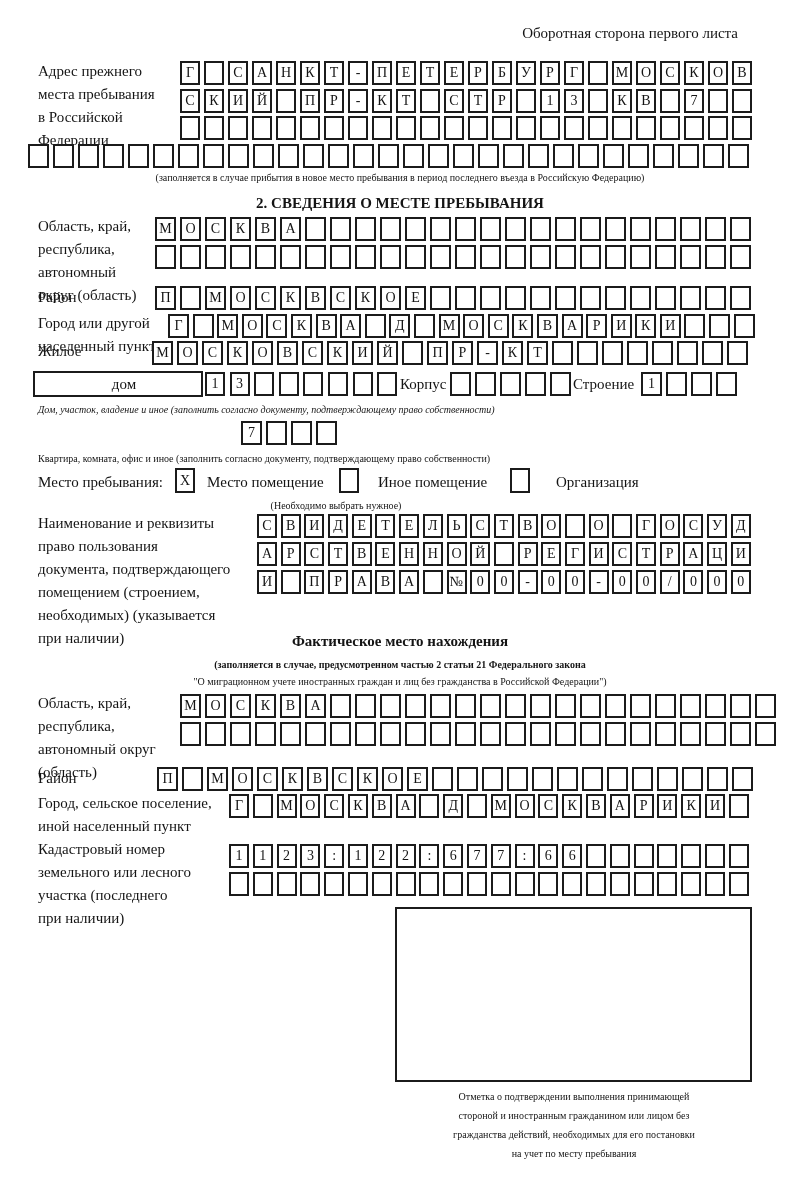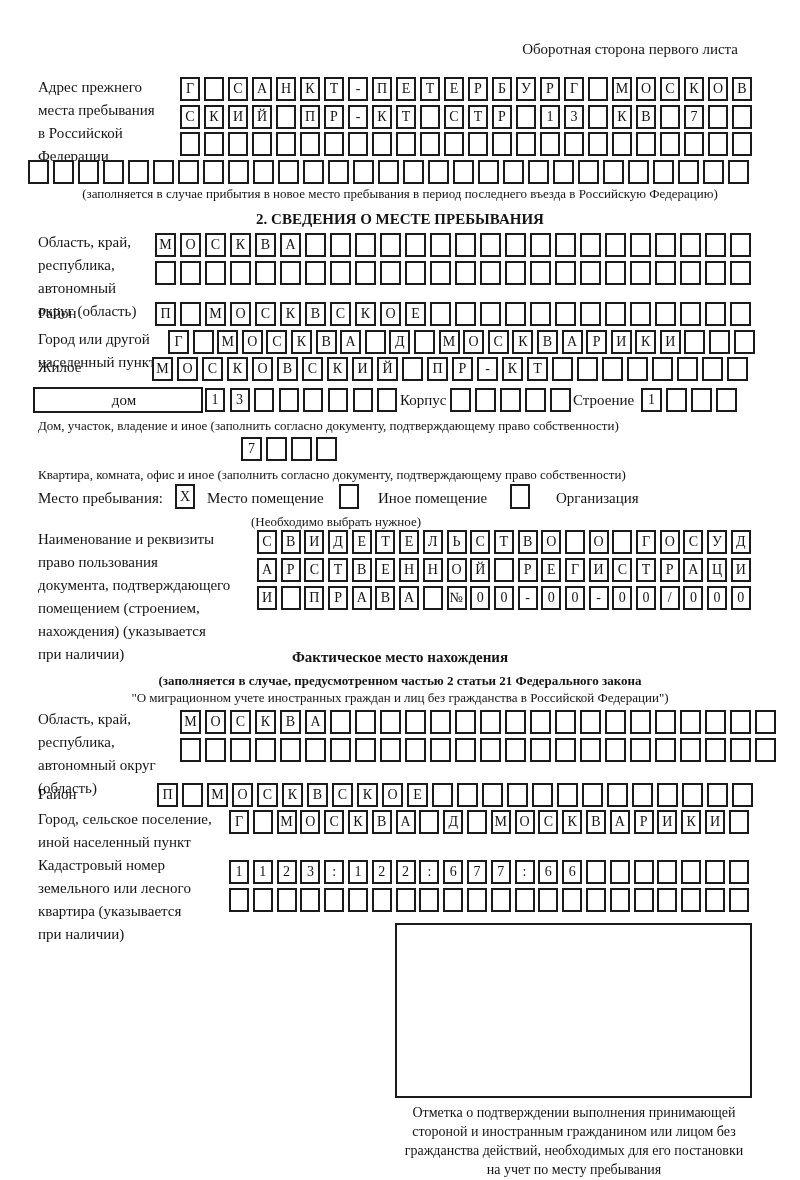--- a/index.html
+++ b/index.html
@@ -1,21 +1,21 @@
 <!DOCTYPE html>
 <html><head>
 <meta charset="utf-8">
 <style>
   html,body{margin:0;padding:0;background:#fff;}
   .page{position:relative;width:800px;height:1180px;background:#ffffff;
         font-family:"Liberation Serif",serif;color:#141414;overflow:hidden;}
-  .abs{position:absolute;margin-top:16px;}
+  .abs{position:absolute;}
   .lbl{font-size:15px;line-height:23px;}
   .txt{font-size:15px;line-height:18px;}
-  .note{font-size:13px;line-height:16px;}
+  .note{font-size:10px;line-height:16px;}
   .bold{font-weight:bold;}
   .center{text-align:center;}
   .right{text-align:right;}
   .cells{display:flex;}
   .cell{flex:0 0 auto;width:21px;height:24px;border:2px solid #1b1b1b;box-sizing:border-box;
         display:flex;align-items:center;justify-content:center;
         font-size:14px;line-height:1;background:#fff;}
   .g40{gap:4px;}
   .g36{gap:3.6px;}
   .g46{gap:4.6px;}
@@ -322,21 +322,21 @@
       <span class="cell"></span>
       <span class="cell"></span>
     </div>
   <div class="abs txt" style="top:375px;left:573px;">Строение</div>
   <div class="abs cells g40" style="top:372px;left:641px;">
       <span class="cell">1</span>
       <span class="cell"></span>
       <span class="cell"></span>
       <span class="cell"></span>
     </div>
-  <div class="abs note" style="top:402px;left:38px;">Дом, участок, владение и иное (заполнить согласно документу, подтверждающему право собственности)</div>
+  <div class="abs note" style="top:402px;left:38px;font-style:italic;">Дом, участок, владение и иное (заполнить согласно документу, подтверждающему право собственности)</div>
 
   <div class="abs cells g40" style="top:421px;left:241px;">
       <span class="cell">7</span>
       <span class="cell"></span>
       <span class="cell"></span>
       <span class="cell"></span>
     </div>
   <div class="abs note" style="top:451px;left:38px;">Квартира, комната, офис и иное (заполнить согласно документу, подтверждающему право собственности)</div>
 
   <div class="abs txt" style="top:473px;left:38px;">Место пребывания:</div>
@@ -346,21 +346,21 @@
   <div class="abs txt" style="top:473px;left:378px;">Иное помещение</div>
   <div class="abs cbox" style="top:468px;left:510px;"></div>
   <div class="abs txt" style="top:473px;left:556px;">Организация</div>
   <div class="abs note center" style="top:498px;left:156px;width:360px;">(Необходимо выбрать нужное)</div>
 
   <div class="abs lbl" style="top:512px;left:38px;">
       <div class="lbl-line">Наименование и реквизиты</div>
       <div class="lbl-line">право пользования</div>
       <div class="lbl-line">документа, подтверждающего</div>
       <div class="lbl-line">помещением (строением,</div>
-      <div class="lbl-line">нахождения) (указывается</div>
+      <div class="lbl-line">необходимых) (указывается</div>
       <div class="lbl-line">при наличии)</div>
     </div>
   <div class="abs cells doc" style="top:514px;left:257px;">
       <span class="cell">С</span>
       <span class="cell">В</span>
       <span class="cell">И</span>
       <span class="cell">Д</span>
       <span class="cell">Е</span>
       <span class="cell">Т</span>
       <span class="cell">Е</span>
@@ -542,21 +542,21 @@
       <span class="cell">Р</span>
       <span class="cell">И</span>
       <span class="cell">К</span>
       <span class="cell">И</span>
       <span class="cell"></span>
     </div>
 
   <div class="abs lbl" style="top:838px;left:38px;">
       <div class="lbl-line">Кадастровый номер</div>
       <div class="lbl-line">земельного или лесного</div>
-      <div class="lbl-line">квартира (указывается</div>
+      <div class="lbl-line">участка (последнего</div>
       <div class="lbl-line">при наличии)</div>
     </div>
   <div class="abs cells k22" style="top:844px;left:229px;">
       <span class="cell">1</span>
       <span class="cell">1</span>
       <span class="cell">2</span>
       <span class="cell">3</span>
       <span class="cell">:</span>
       <span class="cell">1</span>
       <span class="cell">2</span>
@@ -595,20 +595,20 @@
       <span class="cell"></span>
       <span class="cell"></span>
       <span class="cell"></span>
       <span class="cell"></span>
       <span class="cell"></span>
       <span class="cell"></span>
       <span class="cell"></span>
     </div>
 
   <div class="abs stampbox" style="top:907px;left:395px;width:357px;height:175px;"></div>
-  <div class="abs center" style="top:1087px;left:396px;width:356px;font-size:14px;line-height:19px;">
+  <div class="abs center" style="top:1087px;left:396px;width:356px;font-size:10px;line-height:19px;">
       <div class="lbl-line">Отметка о подтверждении выполнения принимающей</div>
       <div class="lbl-line">стороной и иностранным гражданином или лицом без</div>
       <div class="lbl-line">гражданства действий, необходимых для его постановки</div>
       <div class="lbl-line">на учет по месту пребывания</div>
     </div>
 
 </div>
 
 </body></html>

